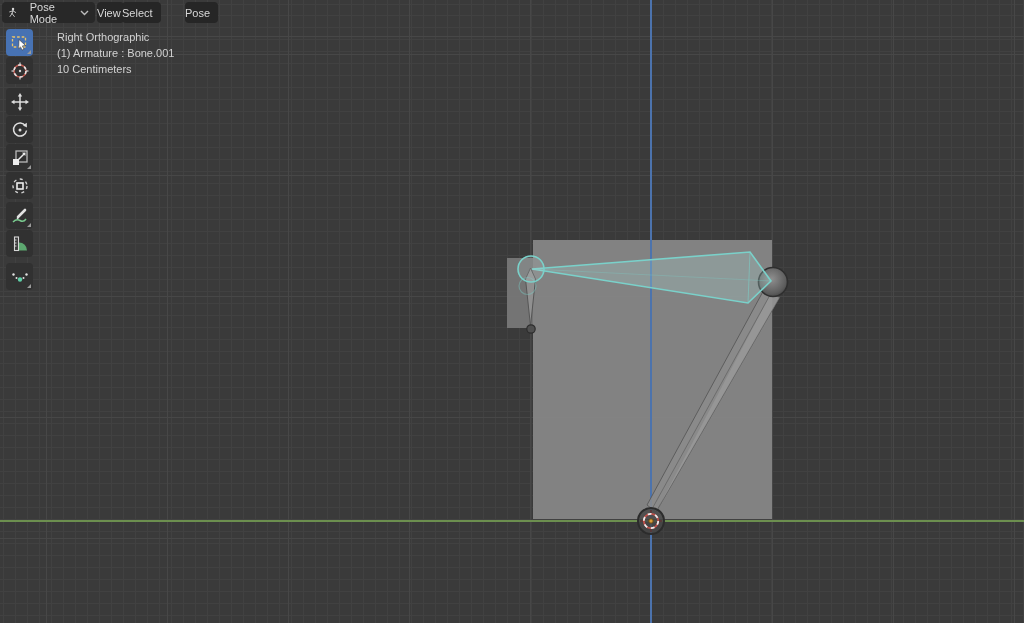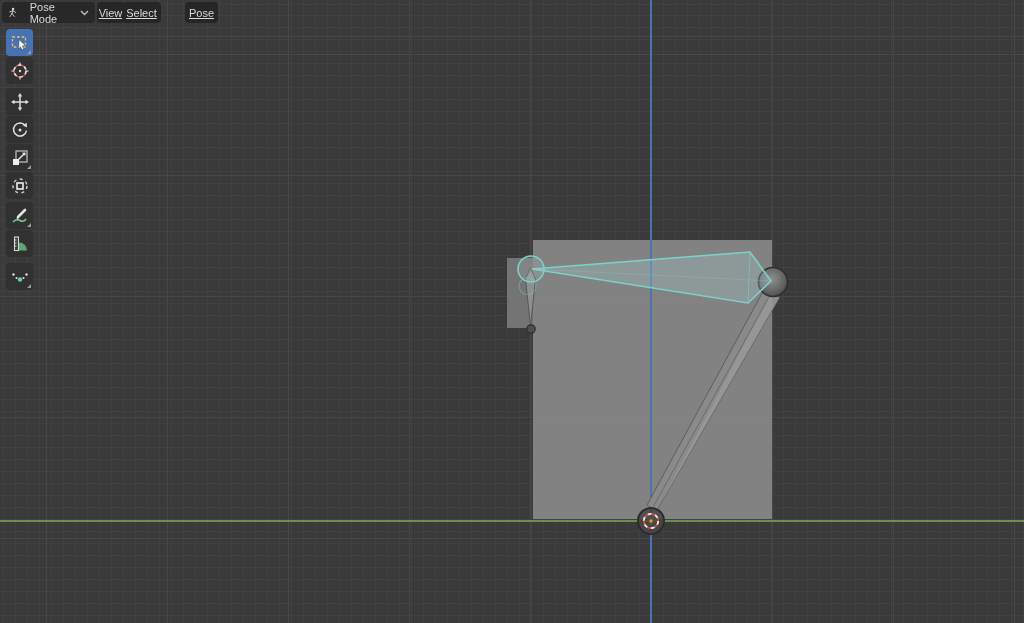--- a/index.html
+++ b/index.html
@@ -26,21 +26,21 @@
     background:var(--mesh-small);opacity:.96;}
   .axis-z{position:absolute;left:650px;top:0;width:2px;height:623px;background:var(--axis-z);}
   .axis-y{position:absolute;left:0;top:520px;width:1024px;height:2px;background:var(--axis-y);}
   svg.scene{position:absolute;inset:0;}
 
   
   .hdr{position:absolute;top:2px;height:21px;display:flex;align-items:center;
     color:var(--text);font-size:11px;border-radius:4px;}
   .mode-select{left:2px;width:93px;background:var(--widget-bg);padding:0 6px;gap:13px;cursor:pointer;}
   .mode-select .chev{margin-left:auto;display:flex;}
-  .menu-btn{background:var(--menu-bg);justify-content:center;cursor:pointer;text-decoration:underline;}
+  .menu-btn{background:var(--menu-bg);justify-content:flex-start;cursor:pointer;}
   .menu-view{left:97px;width:27px;}
   .menu-select{left:122px;width:39px;}
   .menu-pose{left:185px;width:33px;}
 
   
   .overlay-text{position:absolute;left:57px;top:29px;color:#d2d2d2;font-size:11px;line-height:16px;}
   .overlay-text div{white-space:nowrap;}
 
   
   .tool-btn{position:absolute;left:6px;width:27px;height:27px;background:var(--btn-bg);
@@ -118,20 +118,25 @@
   <div class="hdr menu-btn menu-view">
     <span>View</span>
   </div>
   <div class="hdr menu-btn menu-select">
     <span>Select</span>
   </div>
   <div class="hdr menu-btn menu-pose">
     <span>Pose</span>
   </div>
 
+  <div class="overlay-text">
+    <div>Right Orthographic</div>
+    <div>(1) Armature : Bone.001</div>
+    <div>10 Centimeters</div>
+  </div>
 
   <div class="tool-btn active" style="top:29px" title="Select Box">
     <svg width="20" height="20" viewBox="0 0 20 20">
       <rect x="2.5" y="4" width="13" height="10" fill="none" stroke="#ecc468" stroke-width="1.3" stroke-dasharray="2.6 2"></rect>
       <polygon points="9,6.5 15.5,12.5 12.4,12.9 14,16.2 12,17.1 10.6,13.9 8.7,15.7" fill="#ffffff" stroke="#3a3a3a" stroke-width="0.6"></polygon>
     </svg>
     <span class="corner"></span>
   </div>
 
   <div class="tool-btn" style="top:57px" title="Cursor">

